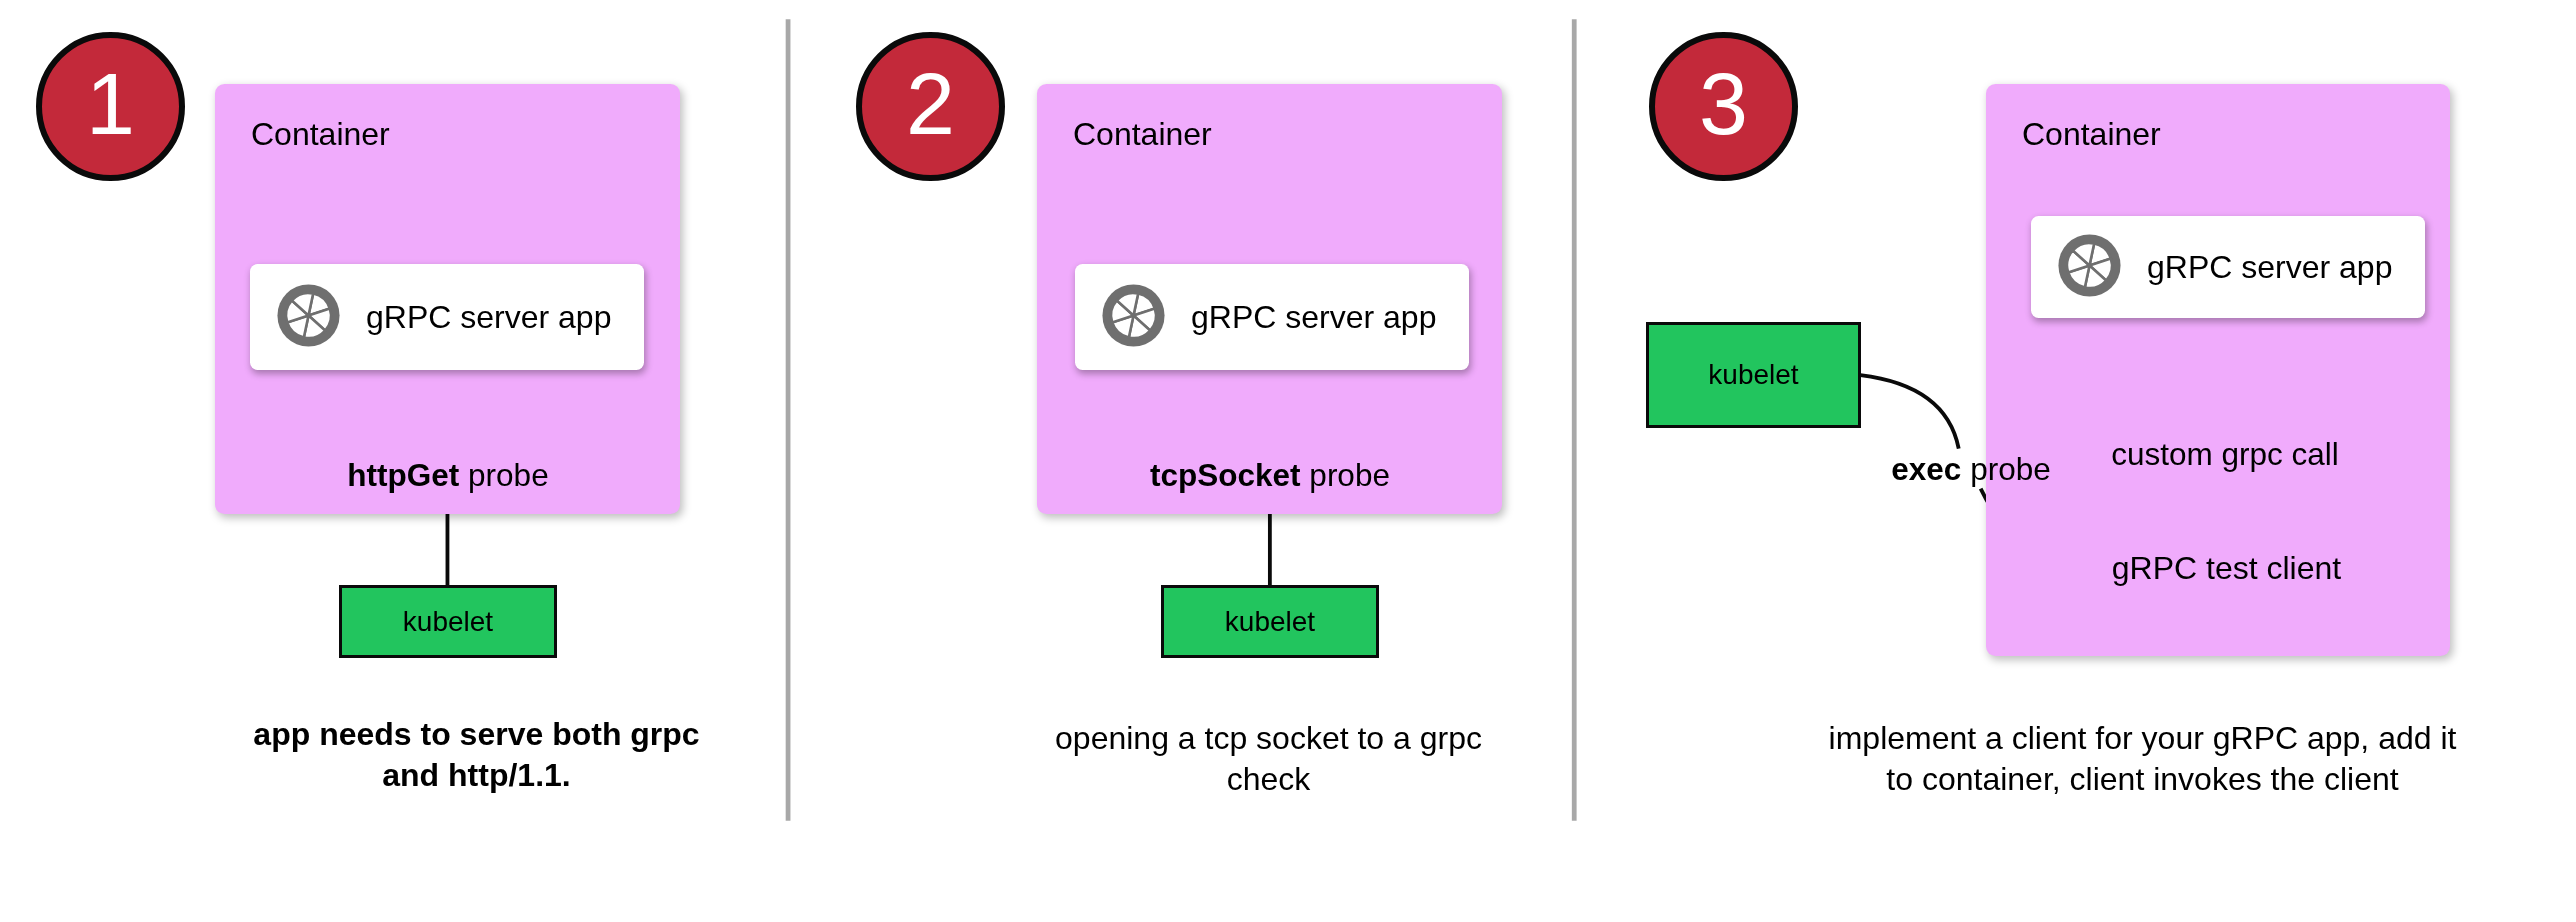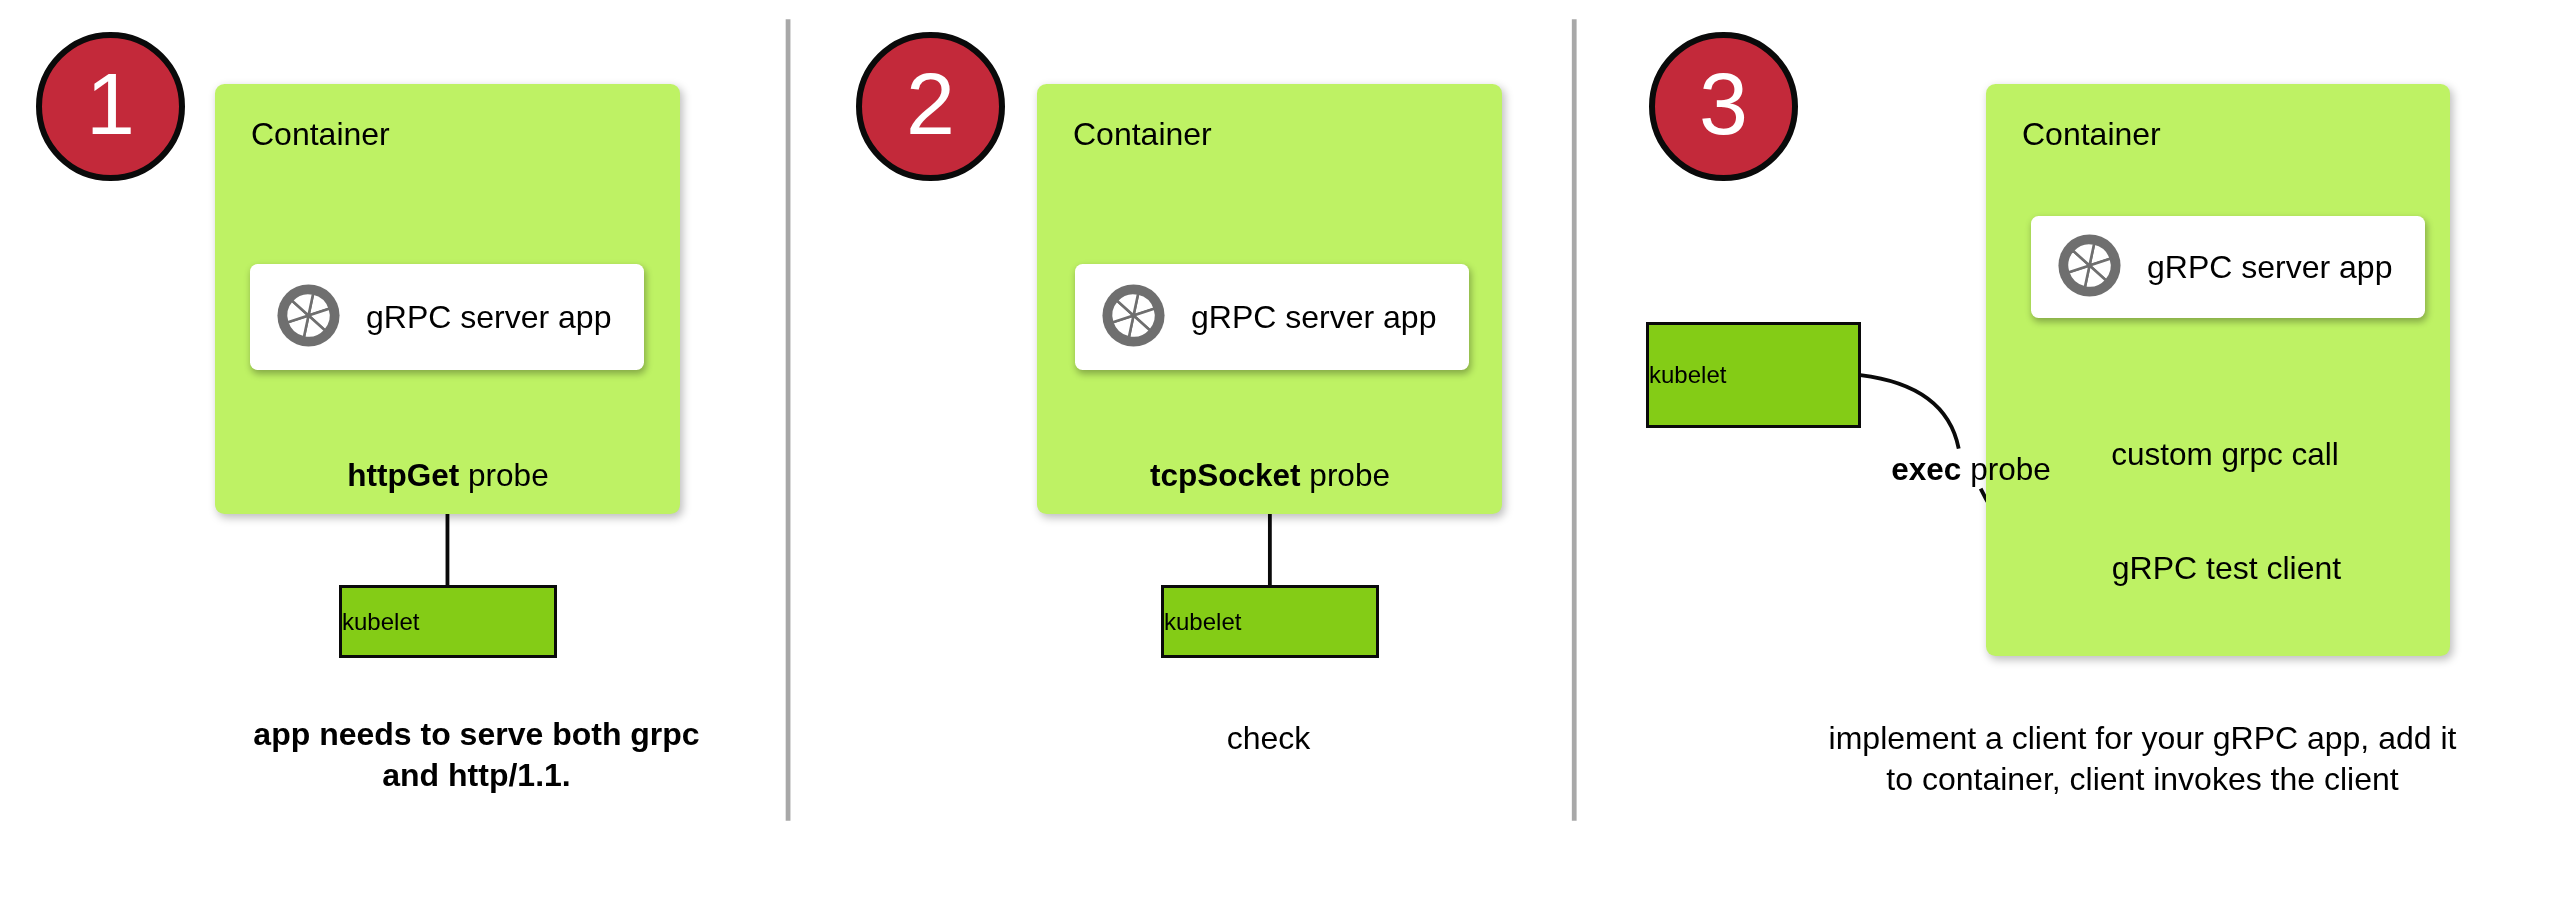--- a/index.html
+++ b/index.html
@@ -5,35 +5,35 @@
   html,body{margin:0;padding:0;background:#ffffff;}
   body{font-family:"Liberation Sans", sans-serif; color:#000;}
   .stage{position:relative;width:2576px;height:923px;background:#fff;overflow:hidden;}
   .overlay{position:absolute;left:0;top:0;width:2576px;height:923px;pointer-events:none;}
 
   .badge{position:absolute;width:149px;height:149px;box-sizing:border-box;
          border:6.7px solid #0a0a0a;border-radius:50%;background:#c3293a;
          display:flex;align-items:center;justify-content:center;}
   .badge span{color:#fff;font-size:88px;line-height:1;transform:translateY(-1.9px);}
 
-  .container-box{position:absolute;background:#bef264;border-radius:9.5px;
+  .container-box{position:absolute;background:#f0abfc;border-radius:9.5px;
                  box-shadow:2.9px 3.8px 8.6px rgba(0,0,0,0.25);}
   .container-label{position:absolute;left:36px;top:32px;font-size:32px;}
 
   .app-box{position:absolute;background:#ffffff;border-radius:7.6px;
            box-shadow:1.9px 3.8px 7.6px rgba(0,0,0,0.30);
            display:flex;align-items:center;padding-left:24px;box-sizing:border-box;}
   .app-box .app-label{font-size:32px;margin-left:23px;text-align:center;}
 
   .probe{position:absolute;font-size:31.5px;text-align:center;}
   .probe b{font-weight:bold;}
   .probe span{white-space:pre-wrap;}
 
-  .kubelet{position:absolute;box-sizing:border-box;border:3.8px solid #0a0a0a;background:#84cc16;
-           display:flex;align-items:center;font-size:24px;}
+  .kubelet{position:absolute;box-sizing:border-box;border:3.8px solid #0a0a0a;background:#22c55e;
+           display:flex;align-items:center;justify-content:center;font-size:28px;}
 
   .caption{position:absolute;font-size:32px;line-height:41px;text-align:center;}
 
   .free-label{position:absolute;font-size:31.5px;text-align:center;}
 
   .pill-label{position:absolute;display:flex;align-items:center;justify-content:center;font-size:32px;}
 </style>
 </head>
 <body>
 
@@ -132,20 +132,21 @@
 
     <div class="probe" style="left:1079px;top:457px;width:382px;">
       <b>tcpSocket</b><span> probe</span>
     </div>
 
     <div class="kubelet" style="left:1161px;top:585px;width:218px;height:73px;">
       <span>kubelet</span>
     </div>
 
     <div class="caption" style="left:1030px;top:718px;width:477px;">
+      <div>opening a tcp socket to a grpc</div>
       <div>check</div>
     </div>
   </section>
 
   <section>
     <div class="badge" style="left:1649px;top:31.5px;">
       <span>3</span>
     </div>
 
     <div class="container-box" style="left:1986px;top:84px;width:464px;height:572px;">

